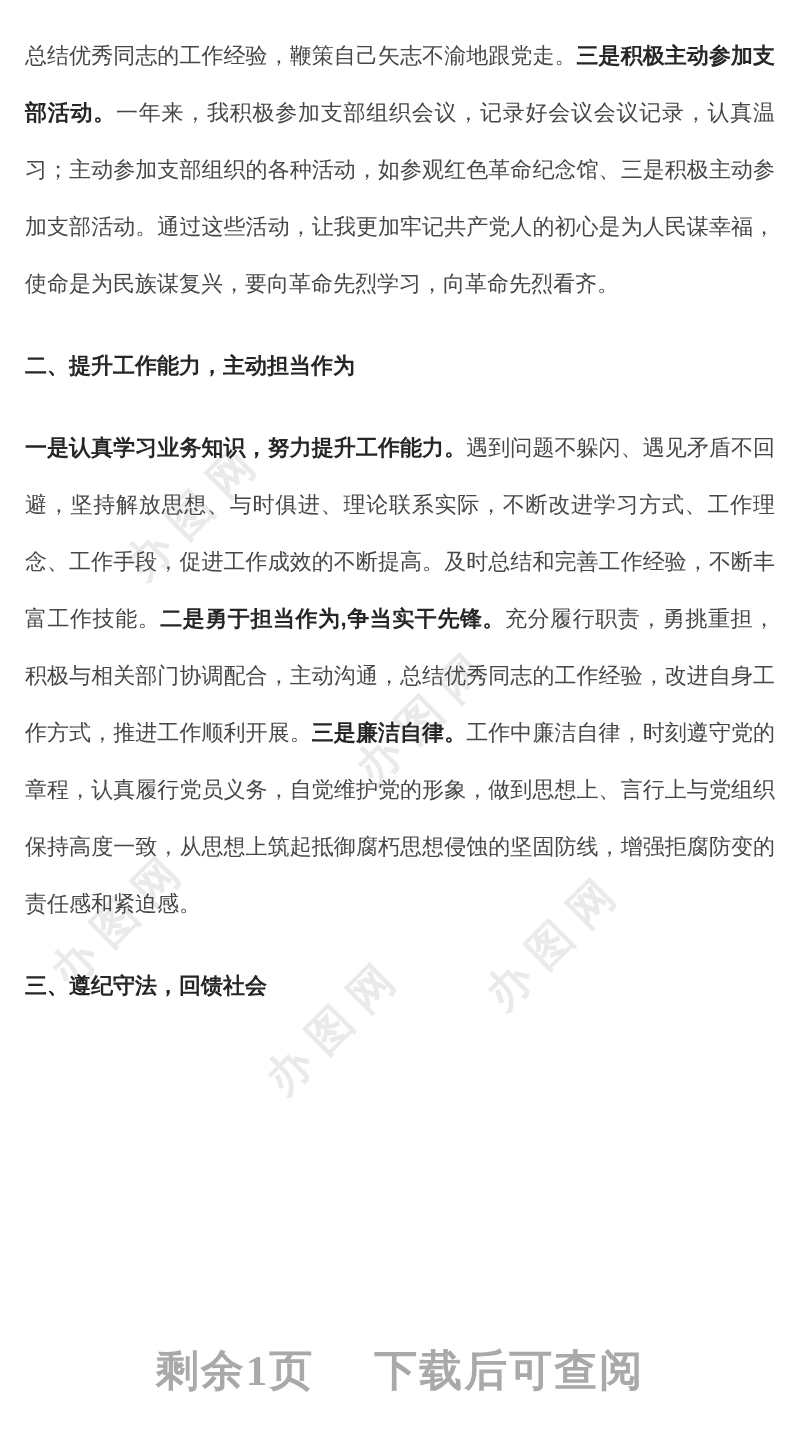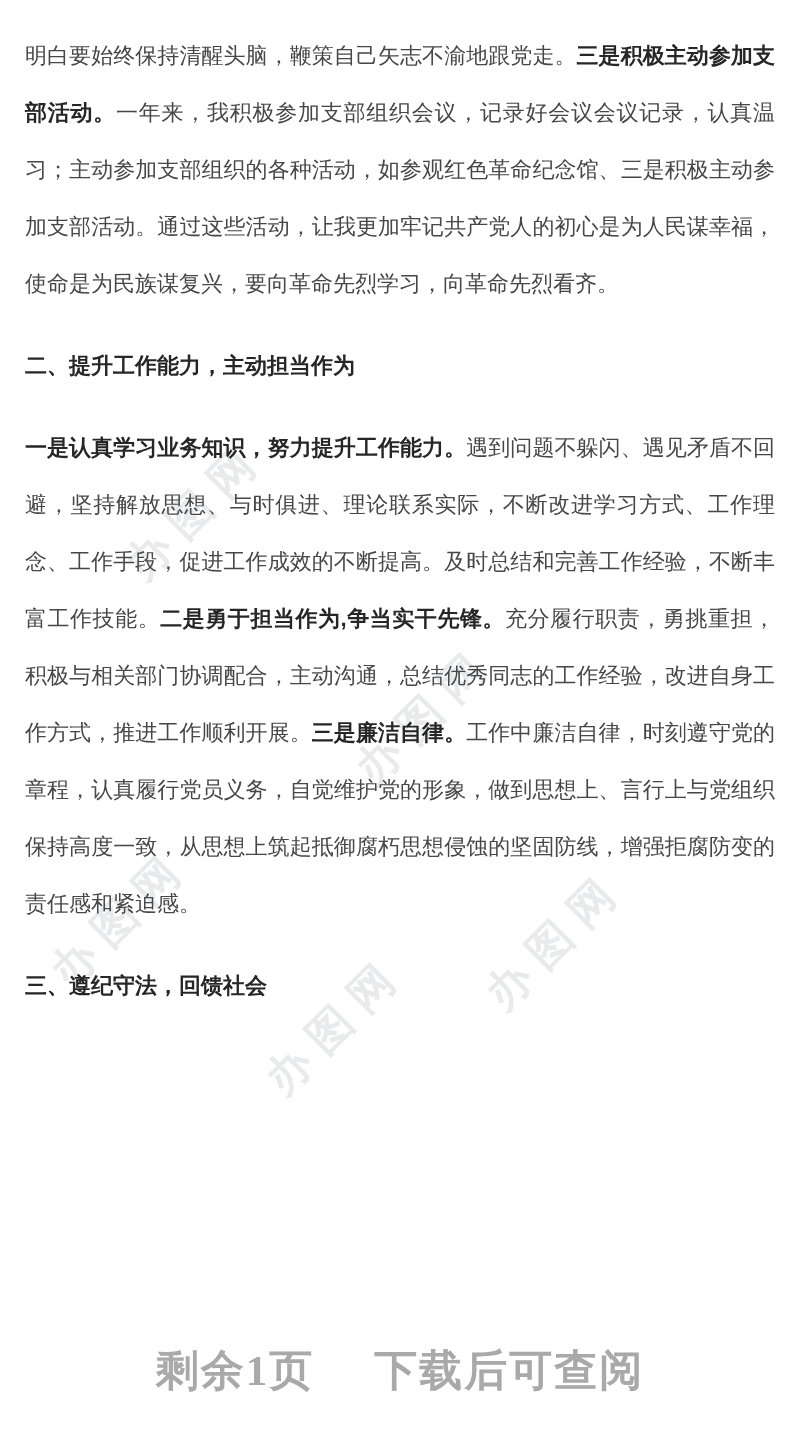--- a/index.html
+++ b/index.html
@@ -77,21 +77,21 @@
 
   <div class="watermark-layer" id="wm-layer">
       <div class="wm" style="left: 195px; top: 510px; color: rgba(150, 158, 168, 0.22);">办图网</div>
       <div class="wm" style="left: 425px; top: 715px; color: rgba(150, 158, 168, 0.22);">办图网</div>
       <div class="wm" style="left: 120px; top: 918px; color: rgba(150, 158, 168, 0.22);">办图网</div>
       <div class="wm" style="left: 555px; top: 940px; color: rgba(150, 158, 168, 0.22);">办图网</div>
       <div class="wm" style="left: 335px; top: 1025px; color: rgba(150, 158, 168, 0.22);">办图网</div>
     </div>
 
   <div class="doc-content" id="doc-content">
-      <p class="para"><span class="run">明白要始终保持清醒头脑，鞭策自己矢志不渝地跟党走。</span><span class="run bold">三是积极主动参加支部活动。</span><span class="run">一年来，我积极参加支部组织会议，记录好会议会议记录，认真温习；主动参加支部组织的各种活动，如参观红色革命纪念馆、三是积极主动参加支部活动。通过这些活动，让我更加牢记共产党人的初心是为人民谋幸福，使命是为民族谋复兴，要向革命先烈学习，向革命先烈看齐。</span></p>
+      <p class="para"><span class="run">总结优秀同志的工作经验，鞭策自己矢志不渝地跟党走。</span><span class="run bold">三是积极主动参加支部活动。</span><span class="run">一年来，我积极参加支部组织会议，记录好会议会议记录，认真温习；主动参加支部组织的各种活动，如参观红色革命纪念馆、三是积极主动参加支部活动。通过这些活动，让我更加牢记共产党人的初心是为人民谋幸福，使命是为民族谋复兴，要向革命先烈学习，向革命先烈看齐。</span></p>
       <p class="heading"><span class="run bold">二、提升工作能力，主动担当作为</span></p>
       <p class="para"><span class="run bold">一是认真学习业务知识，努力提升工作能力。</span><span class="run">遇到问题不躲闪、遇见矛盾不回避，坚持解放思想、与时俱进、理论联系实际，不断改进学习方式、工作理念、工作手段，促进工作成效的不断提高。及时总结和完善工作经验，不断丰富工作技能。</span><span class="run bold">二是勇于担当作为,争当实干先锋。</span><span class="run">充分履行职责，勇挑重担，积极与相关部门协调配合，主动沟通，总结优秀同志的工作经验，改进自身工作方式，推进工作顺利开展。</span><span class="run bold">三是廉洁自律。</span><span class="run">工作中廉洁自律，时刻遵守党的章程，认真履行党员义务，自觉维护党的形象，做到思想上、言行上与党组织保持高度一致，从思想上筑起抵御腐朽思想侵蚀的坚固防线，增强拒腐防变的责任感和紧迫感。</span></p>
       <p class="heading"><span class="run bold">三、遵纪守法，回馈社会</span></p>
     </div>
 
   <div class="preview-footer">
     <span class="remaining">剩余1页</span><span>下载后可查阅</span>
   </div>
 
 </div>

